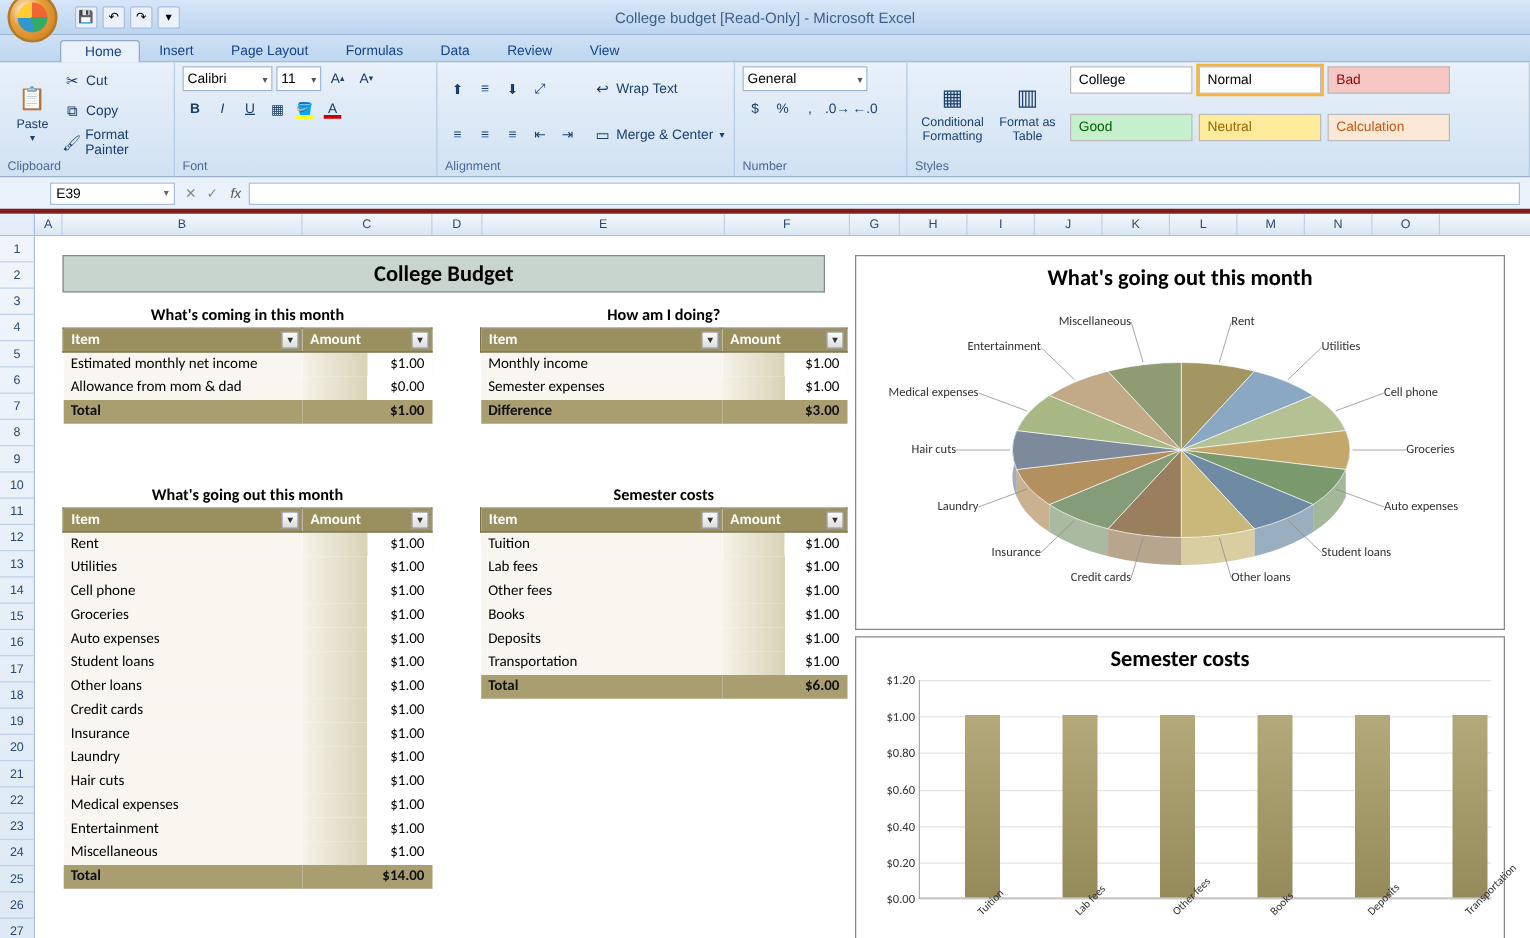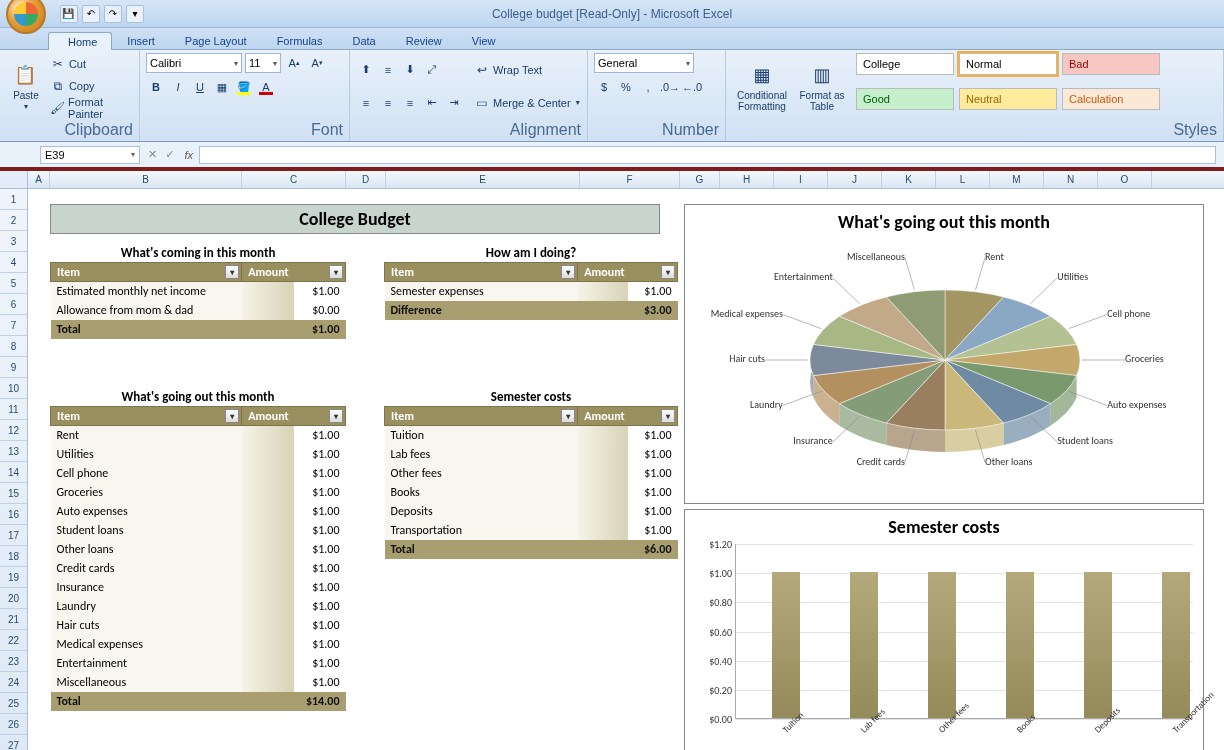--- a/index.html
+++ b/index.html
@@ -15,21 +15,21 @@
 
 
 .ribbon-tabs { height: 22px; background: linear-gradient(to bottom, #cfe0f5, #bdd6ef); display: flex; align-items: flex-end; padding-left: 48px; border-bottom: 1px solid #8fa8c7; }
 .rtab { padding: 3px 14px 2px; font-size: 11px; color: #15428b; cursor: pointer; border: 1px solid transparent; border-bottom: none; }
 .rtab.active { background: #e9f1fa; border-color: #8fa8c7; border-top-left-radius: 3px; border-top-right-radius: 3px; position: relative; top: 1px; padding-left: 19px; }
 
 
 .ribbon { height: 92px; background: linear-gradient(to bottom, #e9f1fa, #d0e1f3); border-bottom: 1px solid #7c99be; display: flex; }
 .rgroup { border-right: 1px solid #b5cbe4; padding: 3px 6px 2px; display: flex; flex-direction: column; }
 .rgroup-body { flex: 1; display: flex; gap: 4px; }
-.rgroup-label { text-align: right; font-size: 16px; color: #4a6a93; padding-top: 2px; }
+.rgroup-label { text-align: left; font-size: 10px; color: #4a6a93; padding-top: 2px; }
 .big-btn { display: flex; flex-direction: column; align-items: center; justify-content: center; width: 44px; font-size: 10px; color: #1a3e6e; gap: 1px; }
 .big-btn .ico { width: 28px; height: 28px; display: flex; align-items: center; justify-content: center; font-size: 18px; }
 .small-row { display: flex; align-items: center; gap: 3px; font-size: 11px; color: #1a3e6e; height: 20px; }
 .small-ico { width: 16px; height: 16px; display: inline-flex; align-items: center; justify-content: center; font-size: 12px; }
 .vcol { display: flex; flex-direction: column; justify-content: space-around; }
 .font-combo { height: 20px; border: 1px solid #9db7d4; background: #fff; font-size: 11px; padding: 0 16px 0 3px; position: relative; display: inline-flex; align-items: center; }
 .font-combo::after { content: "▾"; position: absolute; right: 3px; font-size: 8px; color: #555; }
 .btnrow { display: flex; gap: 2px; }
 .sbtn { width: 20px; height: 20px; border: 1px solid transparent; display: inline-flex; align-items: center; justify-content: center; font-size: 11px; color: #1a3e6e; }
 .style-cell { width: 98px; height: 22px; border: 1px solid #bbb; display: inline-flex; align-items: center; padding: 0 6px; font-size: 11px; }
@@ -124,21 +124,21 @@
             <span>Format Painter</span>
           </div>
       </div>
     </div>
     <div class="rgroup-label">Clipboard</div>
   </div>
 
   <div class="rgroup" style="width:210px">
     <div class="rgroup-body" style="flex-direction:column;gap:4px">
       <div style="display:flex;gap:3px">
-        <div class="font-combo" style="width:96px">
+        <div class="font-combo" style="width:72px">
             <span>Calibri</span>
           </div>
         <div class="font-combo" style="width:36px">
             <span>11</span>
           </div>
         <div class="sbtn">A<sup style="font-size:7px">▴</sup></div>
         <div class="sbtn">A<sup style="font-size:7px">▾</sup></div>
       </div>
       <div class="btnrow">
         <div class="sbtn">
@@ -324,20 +324,24 @@
       <div class="tbl" style="left:356px;top:56px;width:294px">
         <div class="tbl-title">How am I doing?</div>
         <table>
             <thead>
               <tr>
           <th style="width:194px"><span>Item</span><span class="drop">▾</span></th>
           <th style="width:100px"><span>Amount</span><span class="drop">▾</span></th>
         </tr>
             </thead>
             <tbody id="tb-status">
+              <tr>
+                <td class="item">Monthly income</td>
+                <td class="amt">$1.00</td>
+              </tr>
               <tr>
                 <td class="item">Semester expenses</td>
                 <td class="amt">$1.00</td>
               </tr>
               <tr class="total">
                 <td>Difference</td>
                 <td class="amt">$3.00</td>
               </tr>
             </tbody>
           </table>

